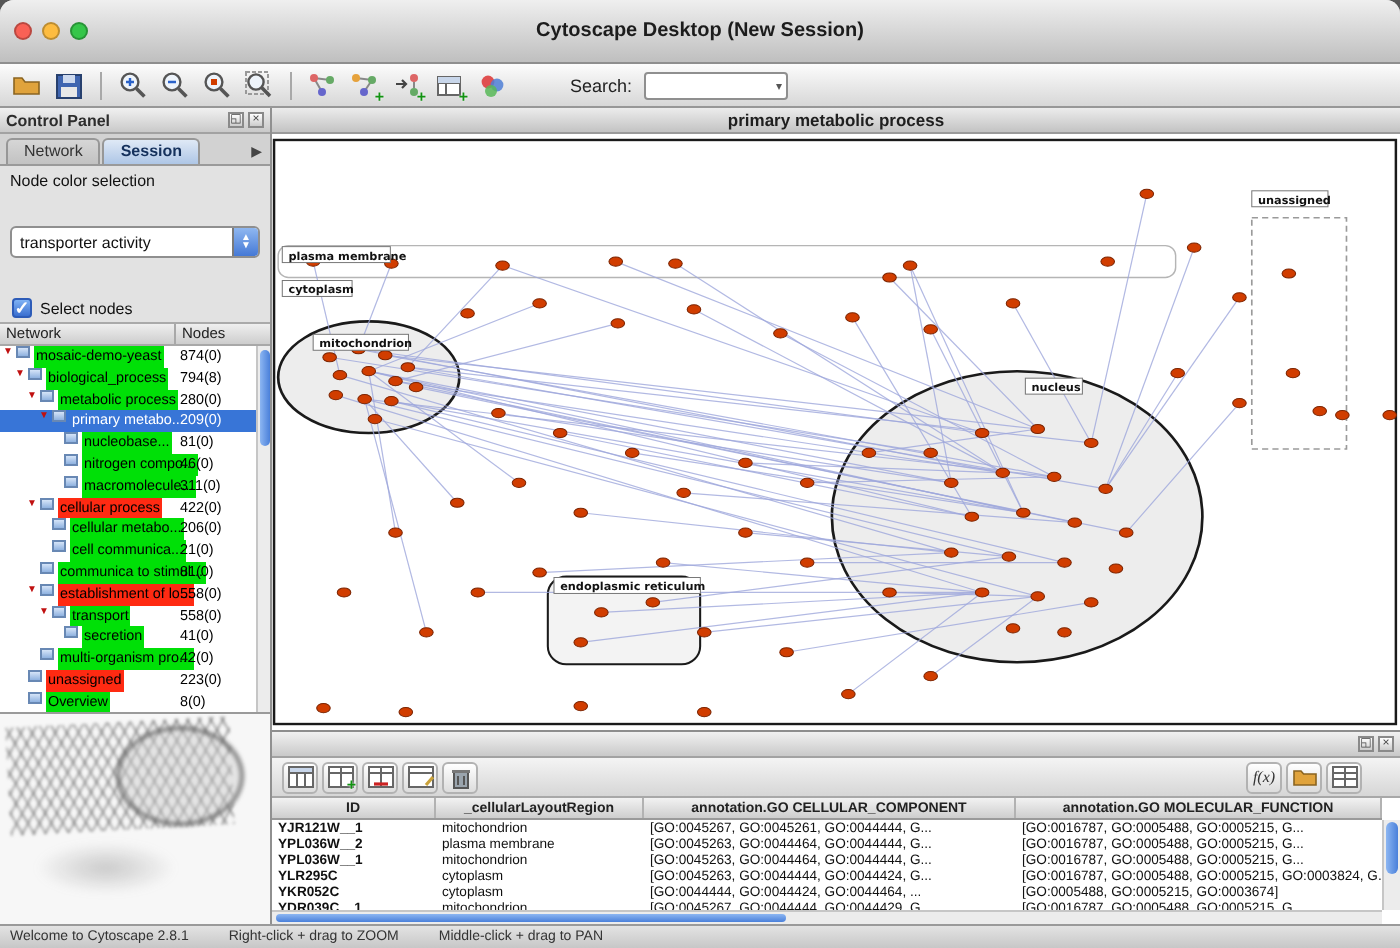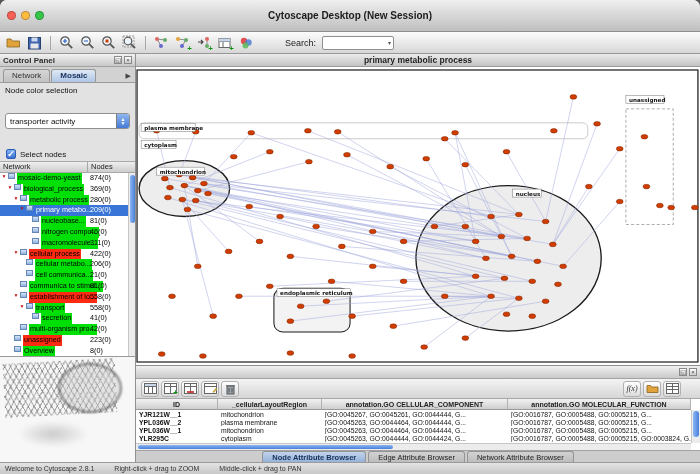--- a/index.html
+++ b/index.html
@@ -239,21 +239,21 @@
   <div class="main">
 
     <div class="control-panel">
       <div class="panel-titlebar">
         <span class="panel-title">Control Panel</span>
         <span class="mini-btn">◱</span>
         <span class="mini-btn">×</span>
       </div>
       <div class="cp-tabs">
         <span class="cp-tab">Network</span>
-        <span class="cp-tab active">Mosaic</span>
+        <span class="cp-tab active">Session</span>
         <span class="cp-tab-arrow">▶</span>
       </div>
       <div class="cp-label">Node color selection</div>
       <div class="combo">
         <span class="combo-text">transporter activity</span>
         <span class="combo-btn">
             <span>▲</span>
             <span>▼</span>
           </span>
       </div>
@@ -272,21 +272,21 @@
               <span class="expander">▼</span>
               <span class="node-ic"></span>
               <span class="tlabel green">mosaic-demo-yeast</span>
               <span class="tcount">874(0)</span>
             </div>
             <div class="tree-row">
               <span style="width: 6px; flex: 0 0 auto;"></span>
               <span class="expander">▼</span>
               <span class="node-ic"></span>
               <span class="tlabel green">biological_process</span>
-              <span class="tcount">369(0)</span>
+              <span class="tcount">794(8)</span>
             </div>
             <div class="tree-row">
               <span style="width: 12px; flex: 0 0 auto;"></span>
               <span class="expander">▼</span>
               <span class="node-ic"></span>
               <span class="tlabel green">metabolic process</span>
               <span class="tcount">280(0)</span>
             </div>
             <div class="tree-row selected">
               <span style="width: 18px; flex: 0 0 auto;"></span>
@@ -694,25 +694,20 @@
             </div>
           <div class="v-scroll">
             <div class="v-thumb"></div>
           </div>
           <div class="h-scroll">
             <div class="h-thumb"></div>
           </div>
         </div>
       </div>
 
-      <div class="bottom-tabs">
-          <span class="btab active">Node Attribute Browser</span>
-          <span class="btab">Edge Attribute Browser</span>
-          <span class="btab">Network Attribute Browser</span>
-        </div>
     </div>
   </div>
 
   <div class="statusbar">
     <span>Welcome to Cytoscape 2.8.1</span>
     <span>Right-click + drag to ZOOM</span>
     <span>Middle-click + drag to PAN</span>
   </div>
 </div>
 

